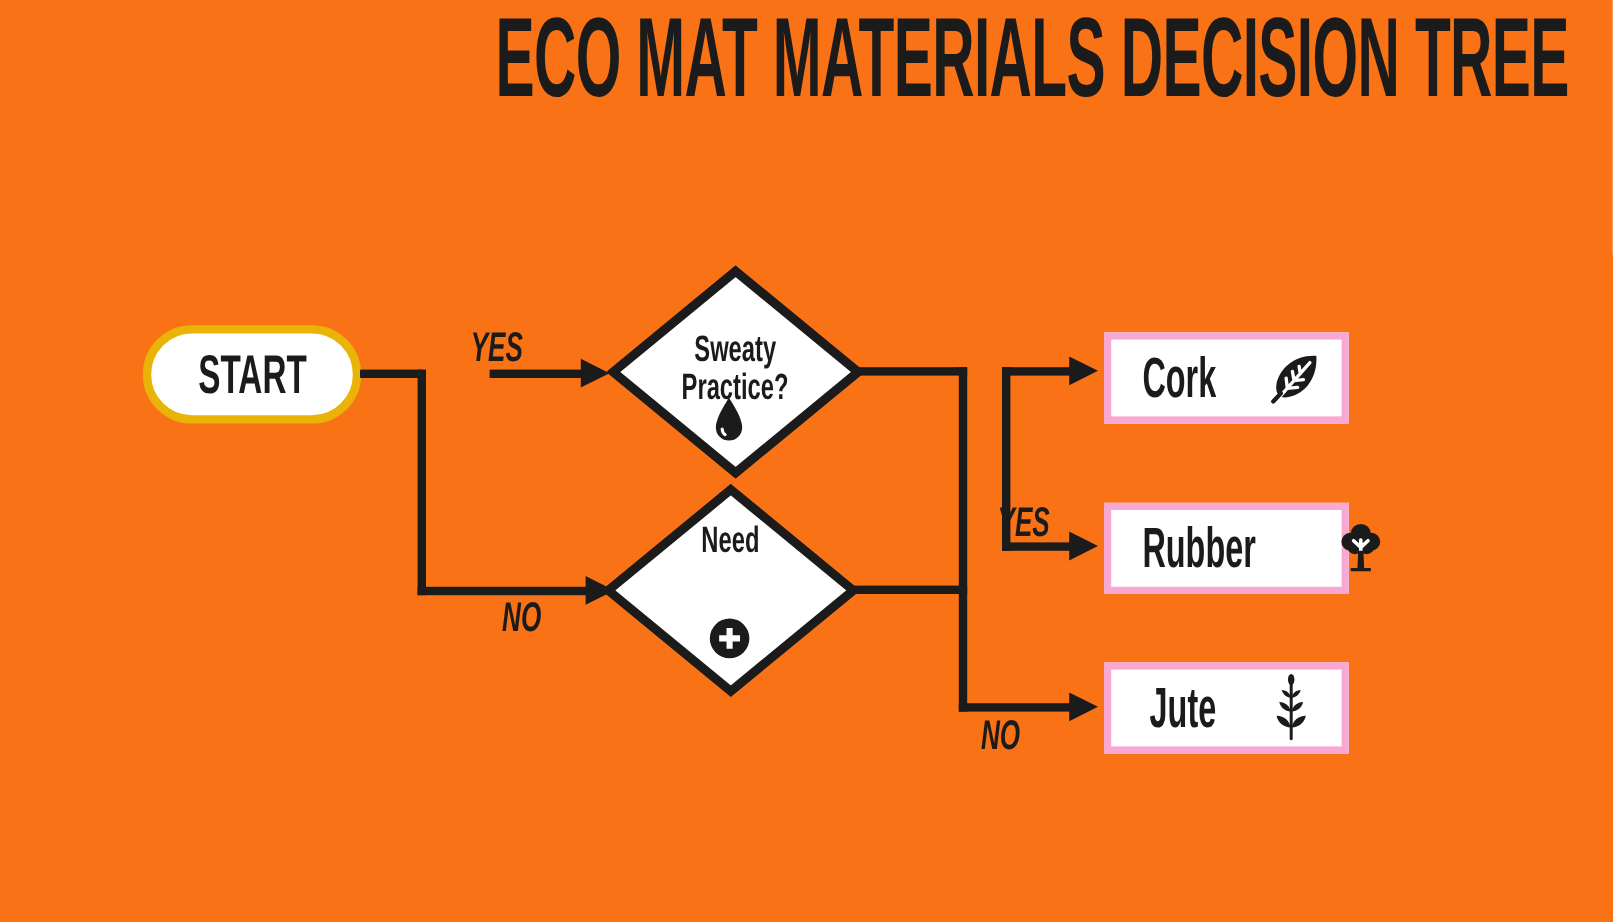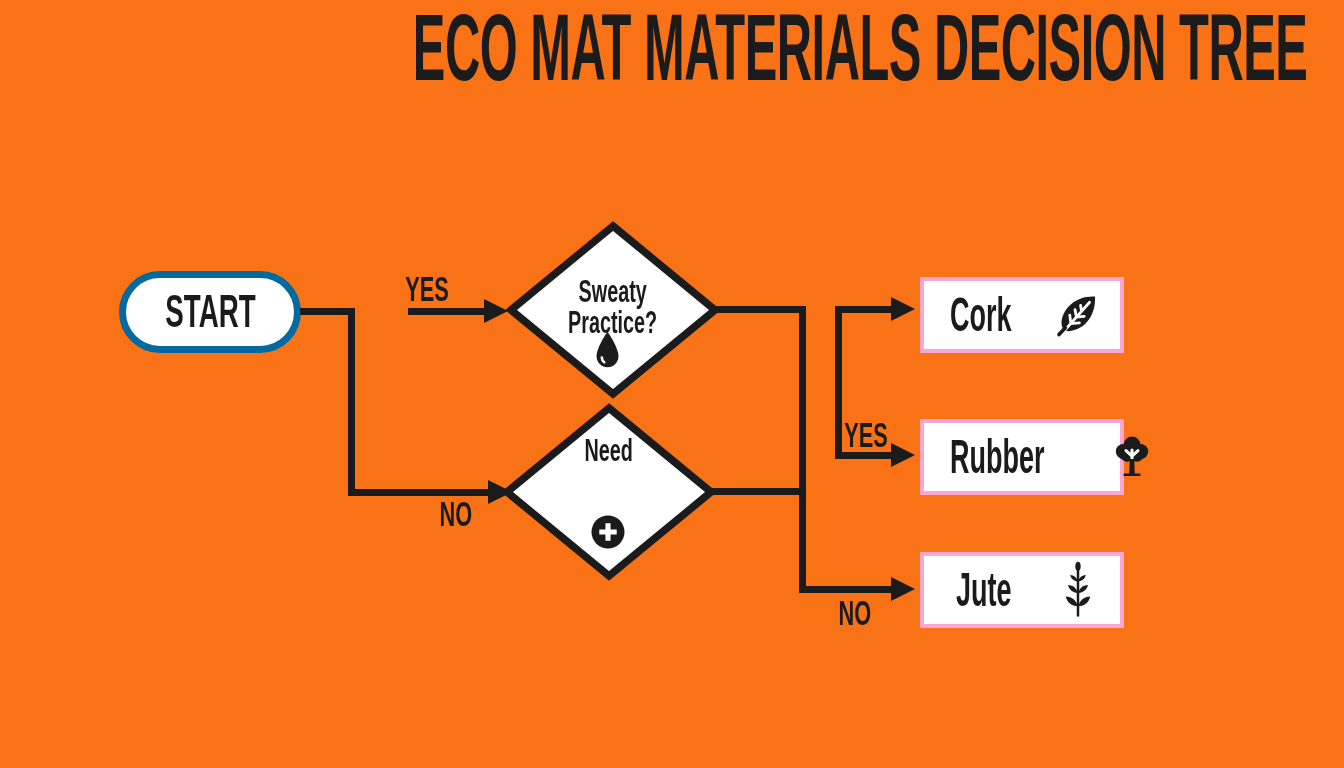--- a/index.html
+++ b/index.html
@@ -17,52 +17,52 @@
 
   .title{
     position:absolute;left:0;top:106;width:1280px;
     text-align:center;font-size:94px;line-height:96px;font-weight:bold;
     letter-spacing:-1px;
   }
   .title .cx{transform:scale(.52,1.0);}
 
   .node-start{
     position:absolute;left:119px;top:271px;width:182px;height:82px;
-    box-sizing:border-box;border:7px solid #0369a1;border-radius:41px;
+    box-sizing:border-box;border:7px solid #eab308;border-radius:41px;
     background:#fff;display:flex;align-items:center;justify-content:center;
     font-size:42px;font-weight:bold;
   }
   .node-start .cx{transform:scale(.66,1.08);}
 
   .ln{position:absolute;background:#1b1b1b;}
 
   .arr-r{position:absolute;width:0;height:0;
     border-top:12px solid transparent;border-bottom:12px solid transparent;
     border-left:24px solid #1b1b1b;}
 
   .edge-label{
     position:absolute;width:92px;height:34px;
-    display:flex;align-items:center;justify-content:center;
-    font-size:33px;font-weight:bold;
+    display:flex;align-items:center;justify-content:flex-start;
+    font-size:33px;font-weight:bold;font-style:italic;
   }
   .edge-label .cx{transform:scale(.66,1.05);}
 
   .diamond-svg{position:absolute;}
   .diamond-text{
     position:absolute;width:166px;text-align:center;
     font-size:30px;line-height:31px;font-weight:bold;
   }
   .dline{display:block;}
   .dline .cx{transform:scale(.66,1.02);}
 
   .icon{position:absolute;}
 
   .result-box{
     position:absolute;left:920px;width:204px;height:76px;
-    box-sizing:border-box;border:4px solid #f9a8d4;background:#fff;
+    box-sizing:border-box;border:6px solid #f9a8d4;background:#fff;
     display:flex;align-items:center;justify-content:space-between;
     padding:0 19px 0 26px;font-size:45px;font-weight:bold;
   }
   .result-box .cx{transform:scale(.6,1.05);}
   .result-icon{flex:0 0 auto;display:flex;align-items:center;}
 
   svg .ink{fill:#1b1b1b;}
 </style>
 </head>
 <body>

